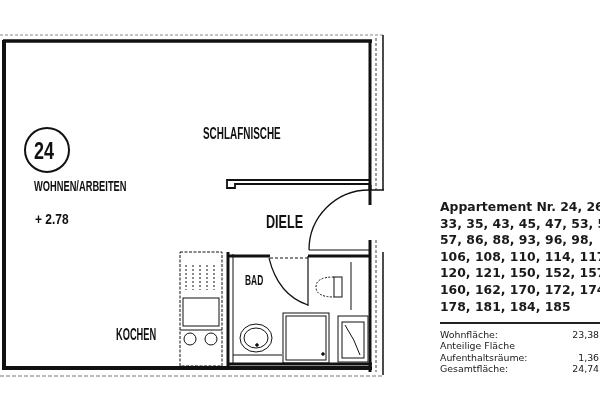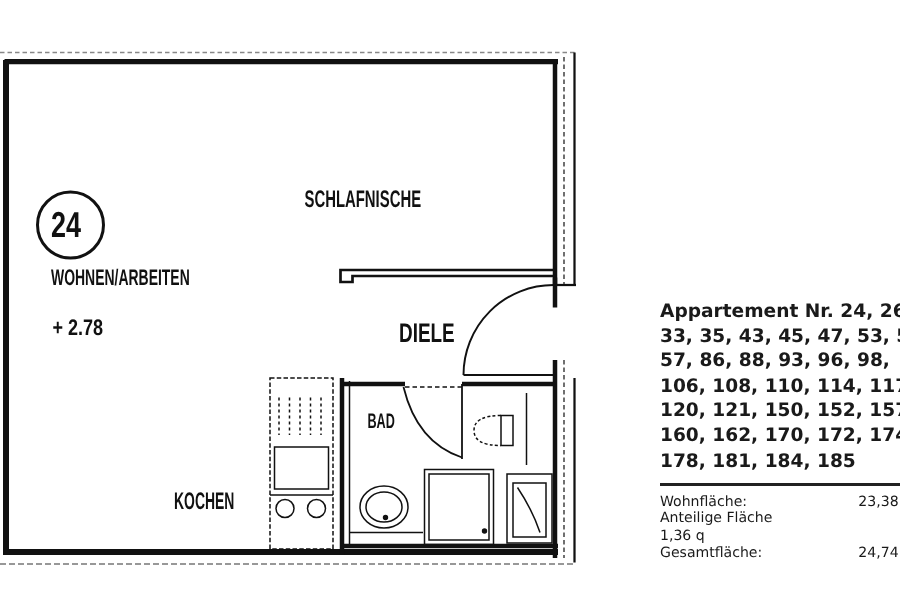--- a/index.html
+++ b/index.html
@@ -112,20 +112,21 @@
   <div class="area-table">
     <div class="area-row">
       <span>Wohnfläche:</span>
       <span class="v">23,38 q</span>
     </div>
     <div class="area-row">
       <span>Anteilige Fläche</span>
       <span class="v"></span>
     </div>
     <div class="area-row">
+      <span>Aufenthaltsräume:</span>
       <span class="v">1,36 q</span>
     </div>
     <div class="area-row">
       <span>Gesamtfläche:</span>
       <span class="v">24,74 q</span>
     </div>
   </div>
 </div>
 
 </body></html>

